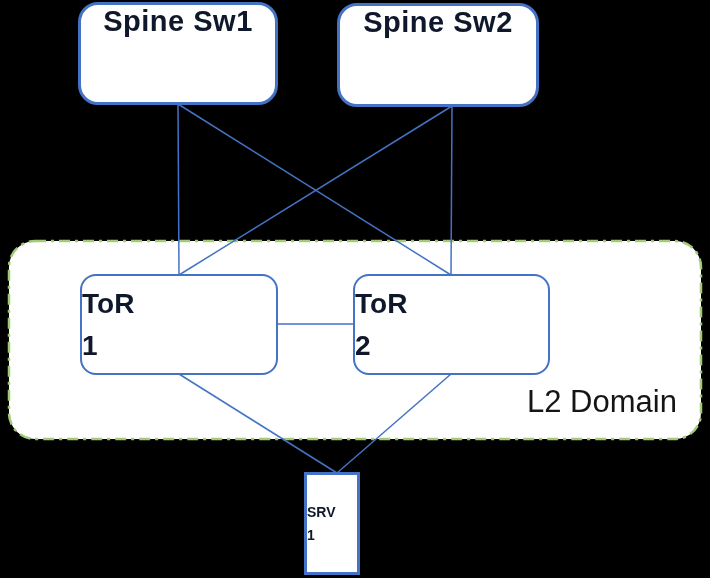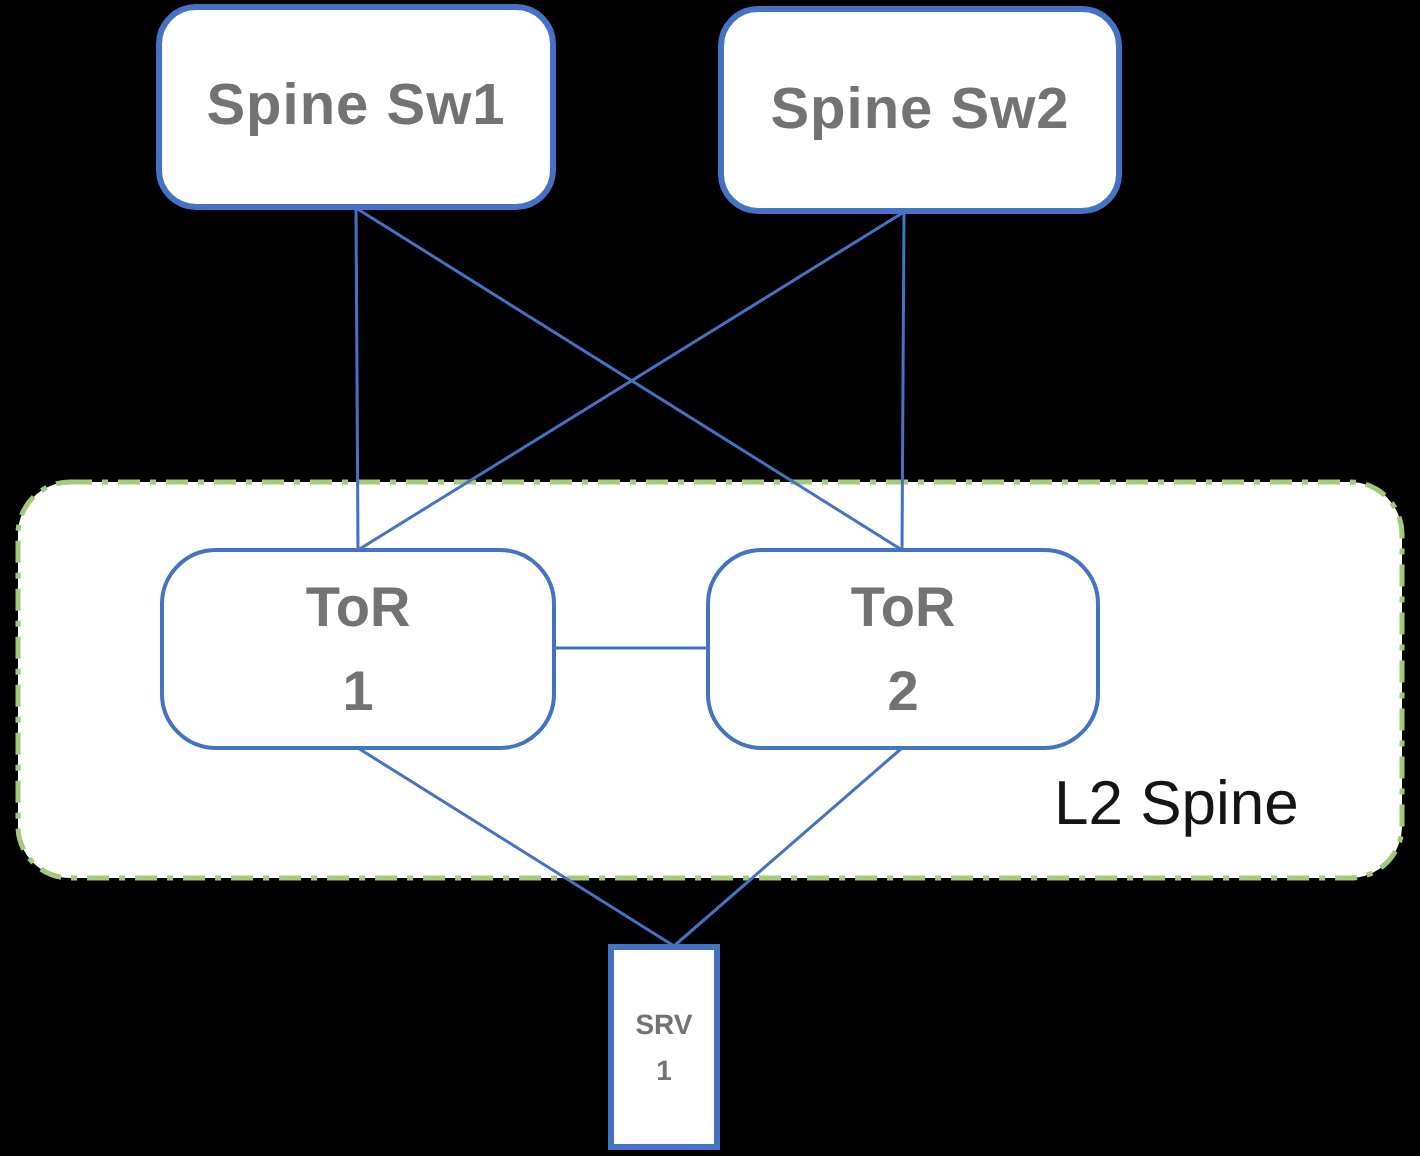--- a/index.html
+++ b/index.html
@@ -20,36 +20,36 @@
     left: 0;
     top: 0;
     width: 710px;
     height: 578px;
   }
   .node {
     position: absolute;
     box-sizing: border-box;
     background: #ffffff;
     border: 3px solid #4472c4;
-    color: #737373;
+    color: #0f172a;
     display: flex;
-    align-items: center;
+    align-items: flex-start;
     justify-content: center;
     text-align: center;
   }
   .node.spine {
     border-radius: 20px;
     font-size: 29px;
     font-weight: 700;
     letter-spacing: 0.5px;
   }
   #spine1 { left: 78px;  top: 2px; width: 200px; height: 103px; }
-  #spine2 { left: 359px; top: 3px; width: 202px; height: 104px; }
+  #spine2 { left: 337px; top: 3px; width: 202px; height: 104px; }
   .node.tor {
-    border-radius: 28px;
+    border-radius: 16px;
     border-width: 2.5px;
     font-size: 28px;
     font-weight: 600;
     flex-direction: column;
     line-height: 1.5;
   }
   #tor1 { left: 80px;  top: 274px; width: 198px; height: 101px; }
   #tor2 { left: 353px; top: 274px; width: 197px; height: 101px; }
   .node.srv {
     border-radius: 0;
@@ -107,15 +107,15 @@
   <div class="node tor" id="tor2">
     <span>ToR</span>
     <span>2</span>
   </div>
 
   <div class="node srv" id="srv1">
     <span>SRV</span>
     <span>1</span>
   </div>
 
-  <div class="domain-label">L2 Spine</div>
+  <div class="domain-label">L2 Domain</div>
 
 </div>
 
 </body></html>

